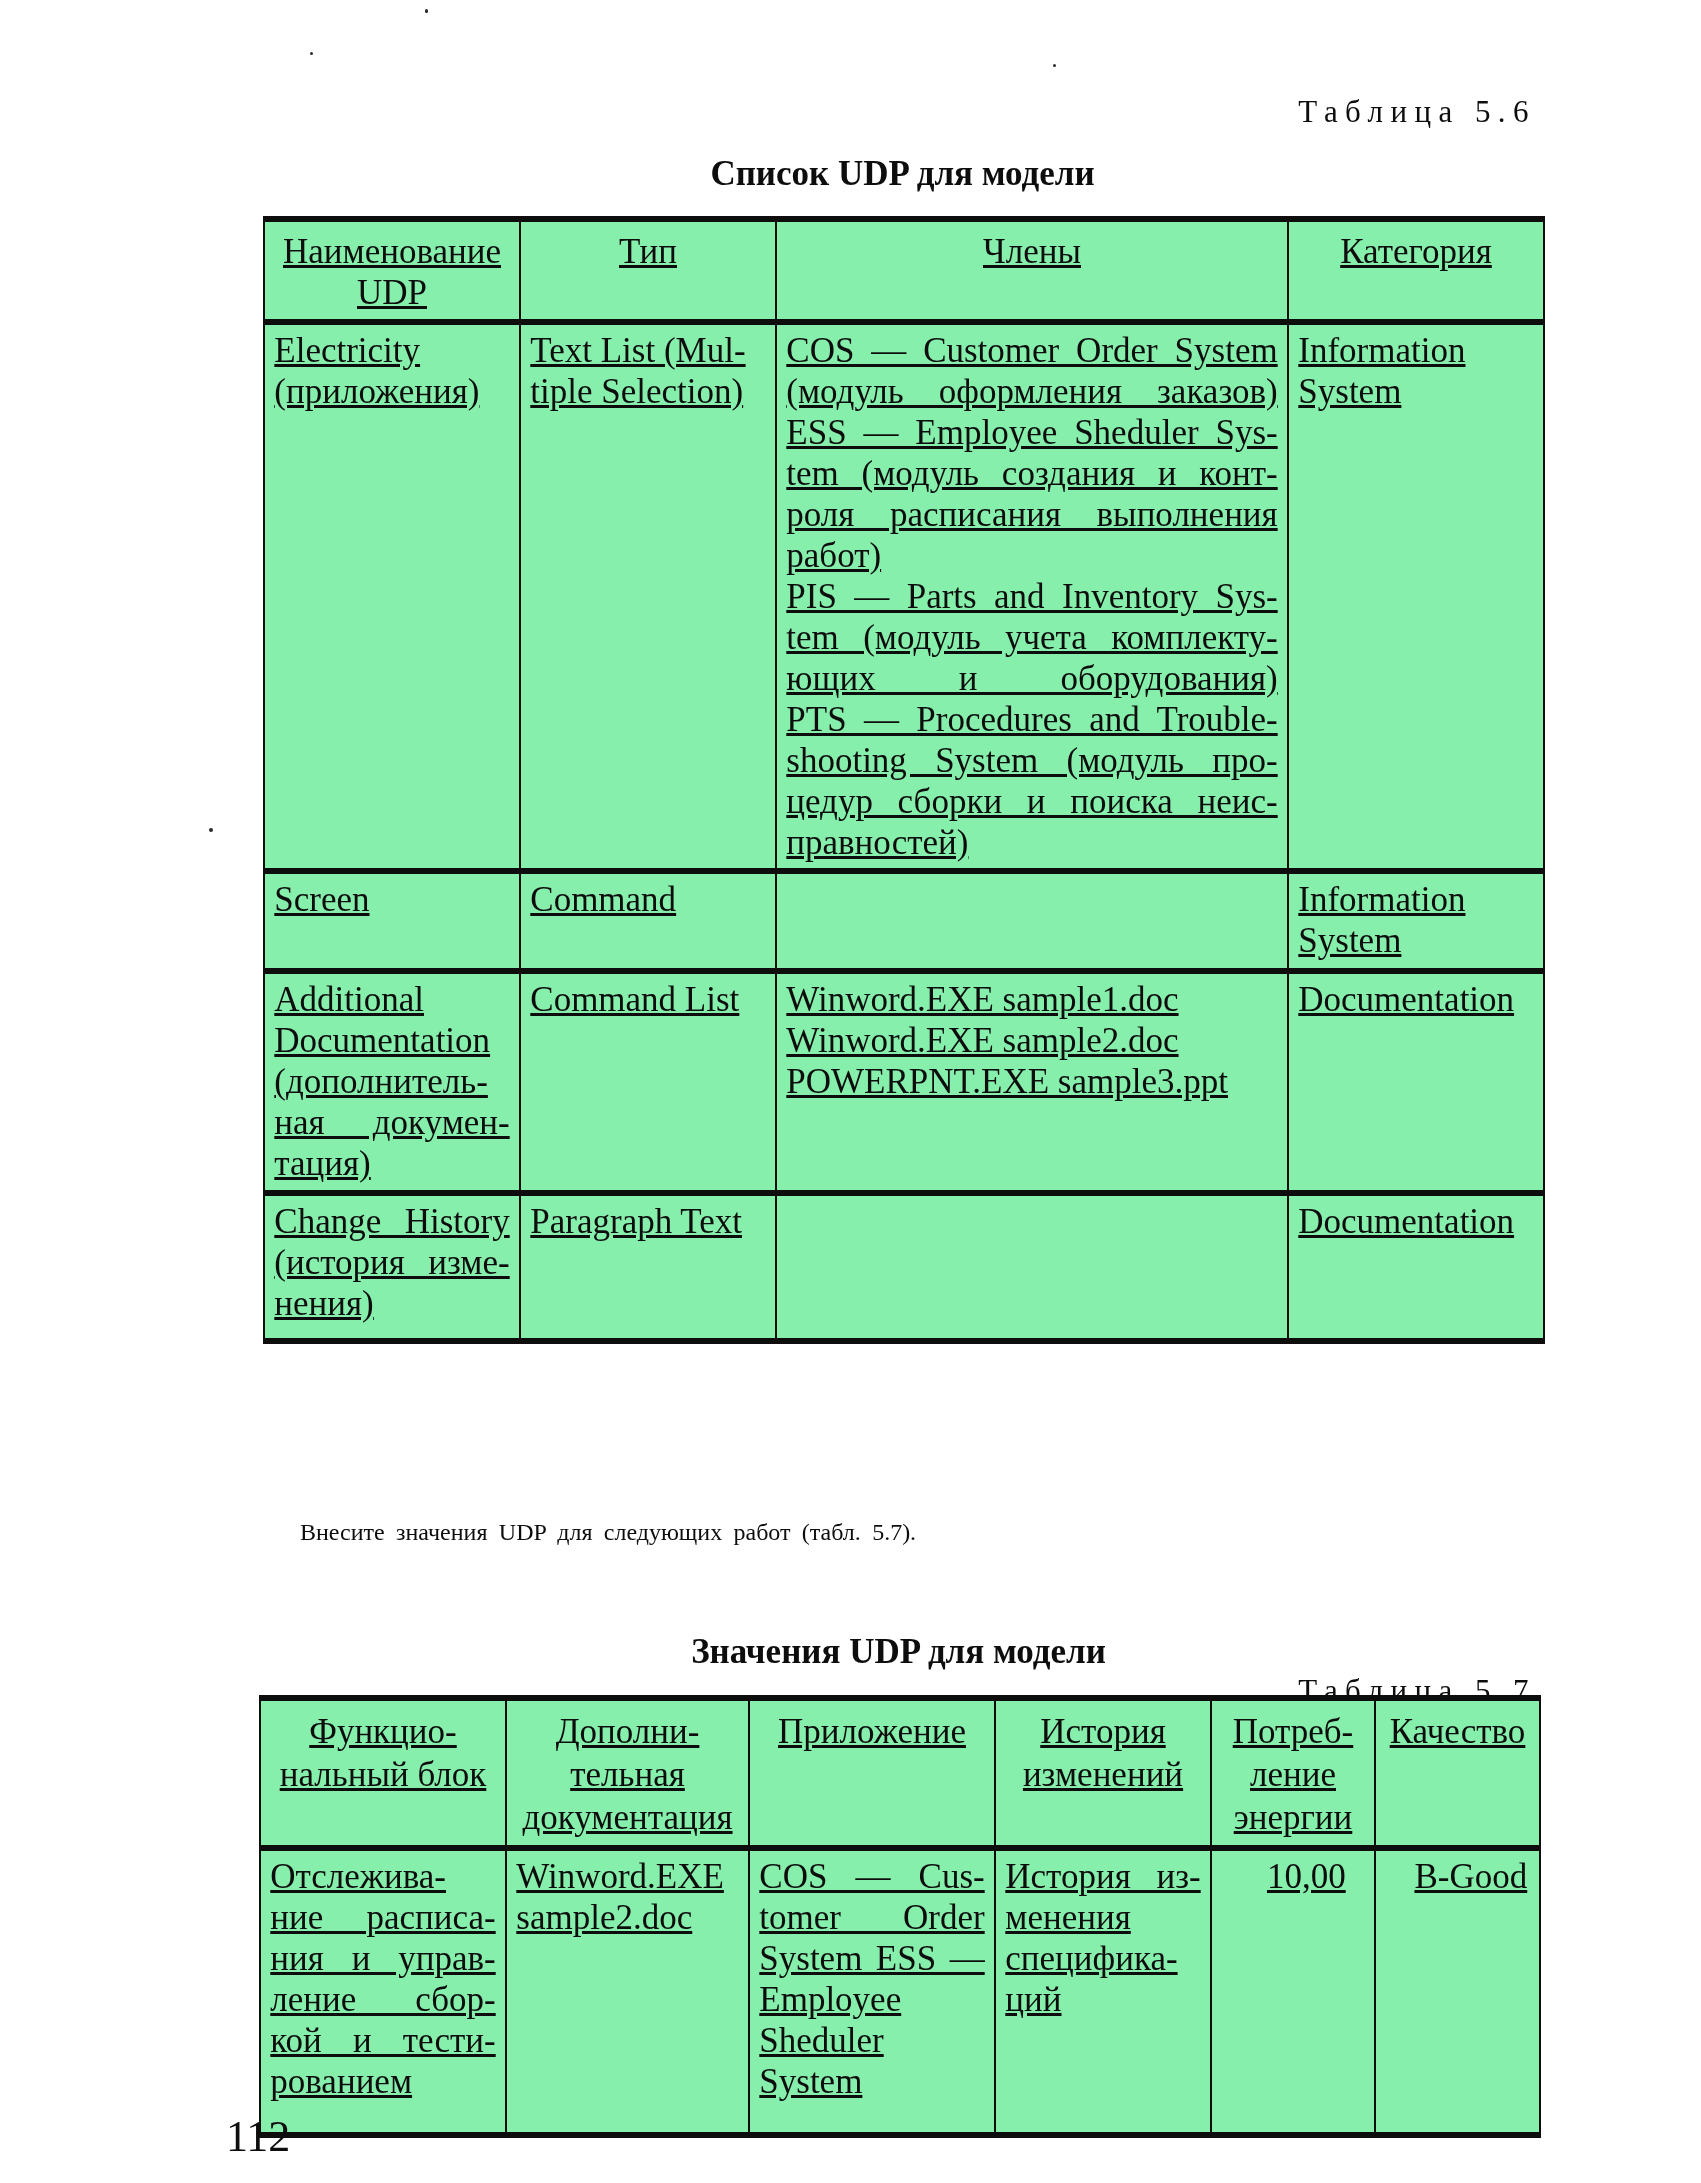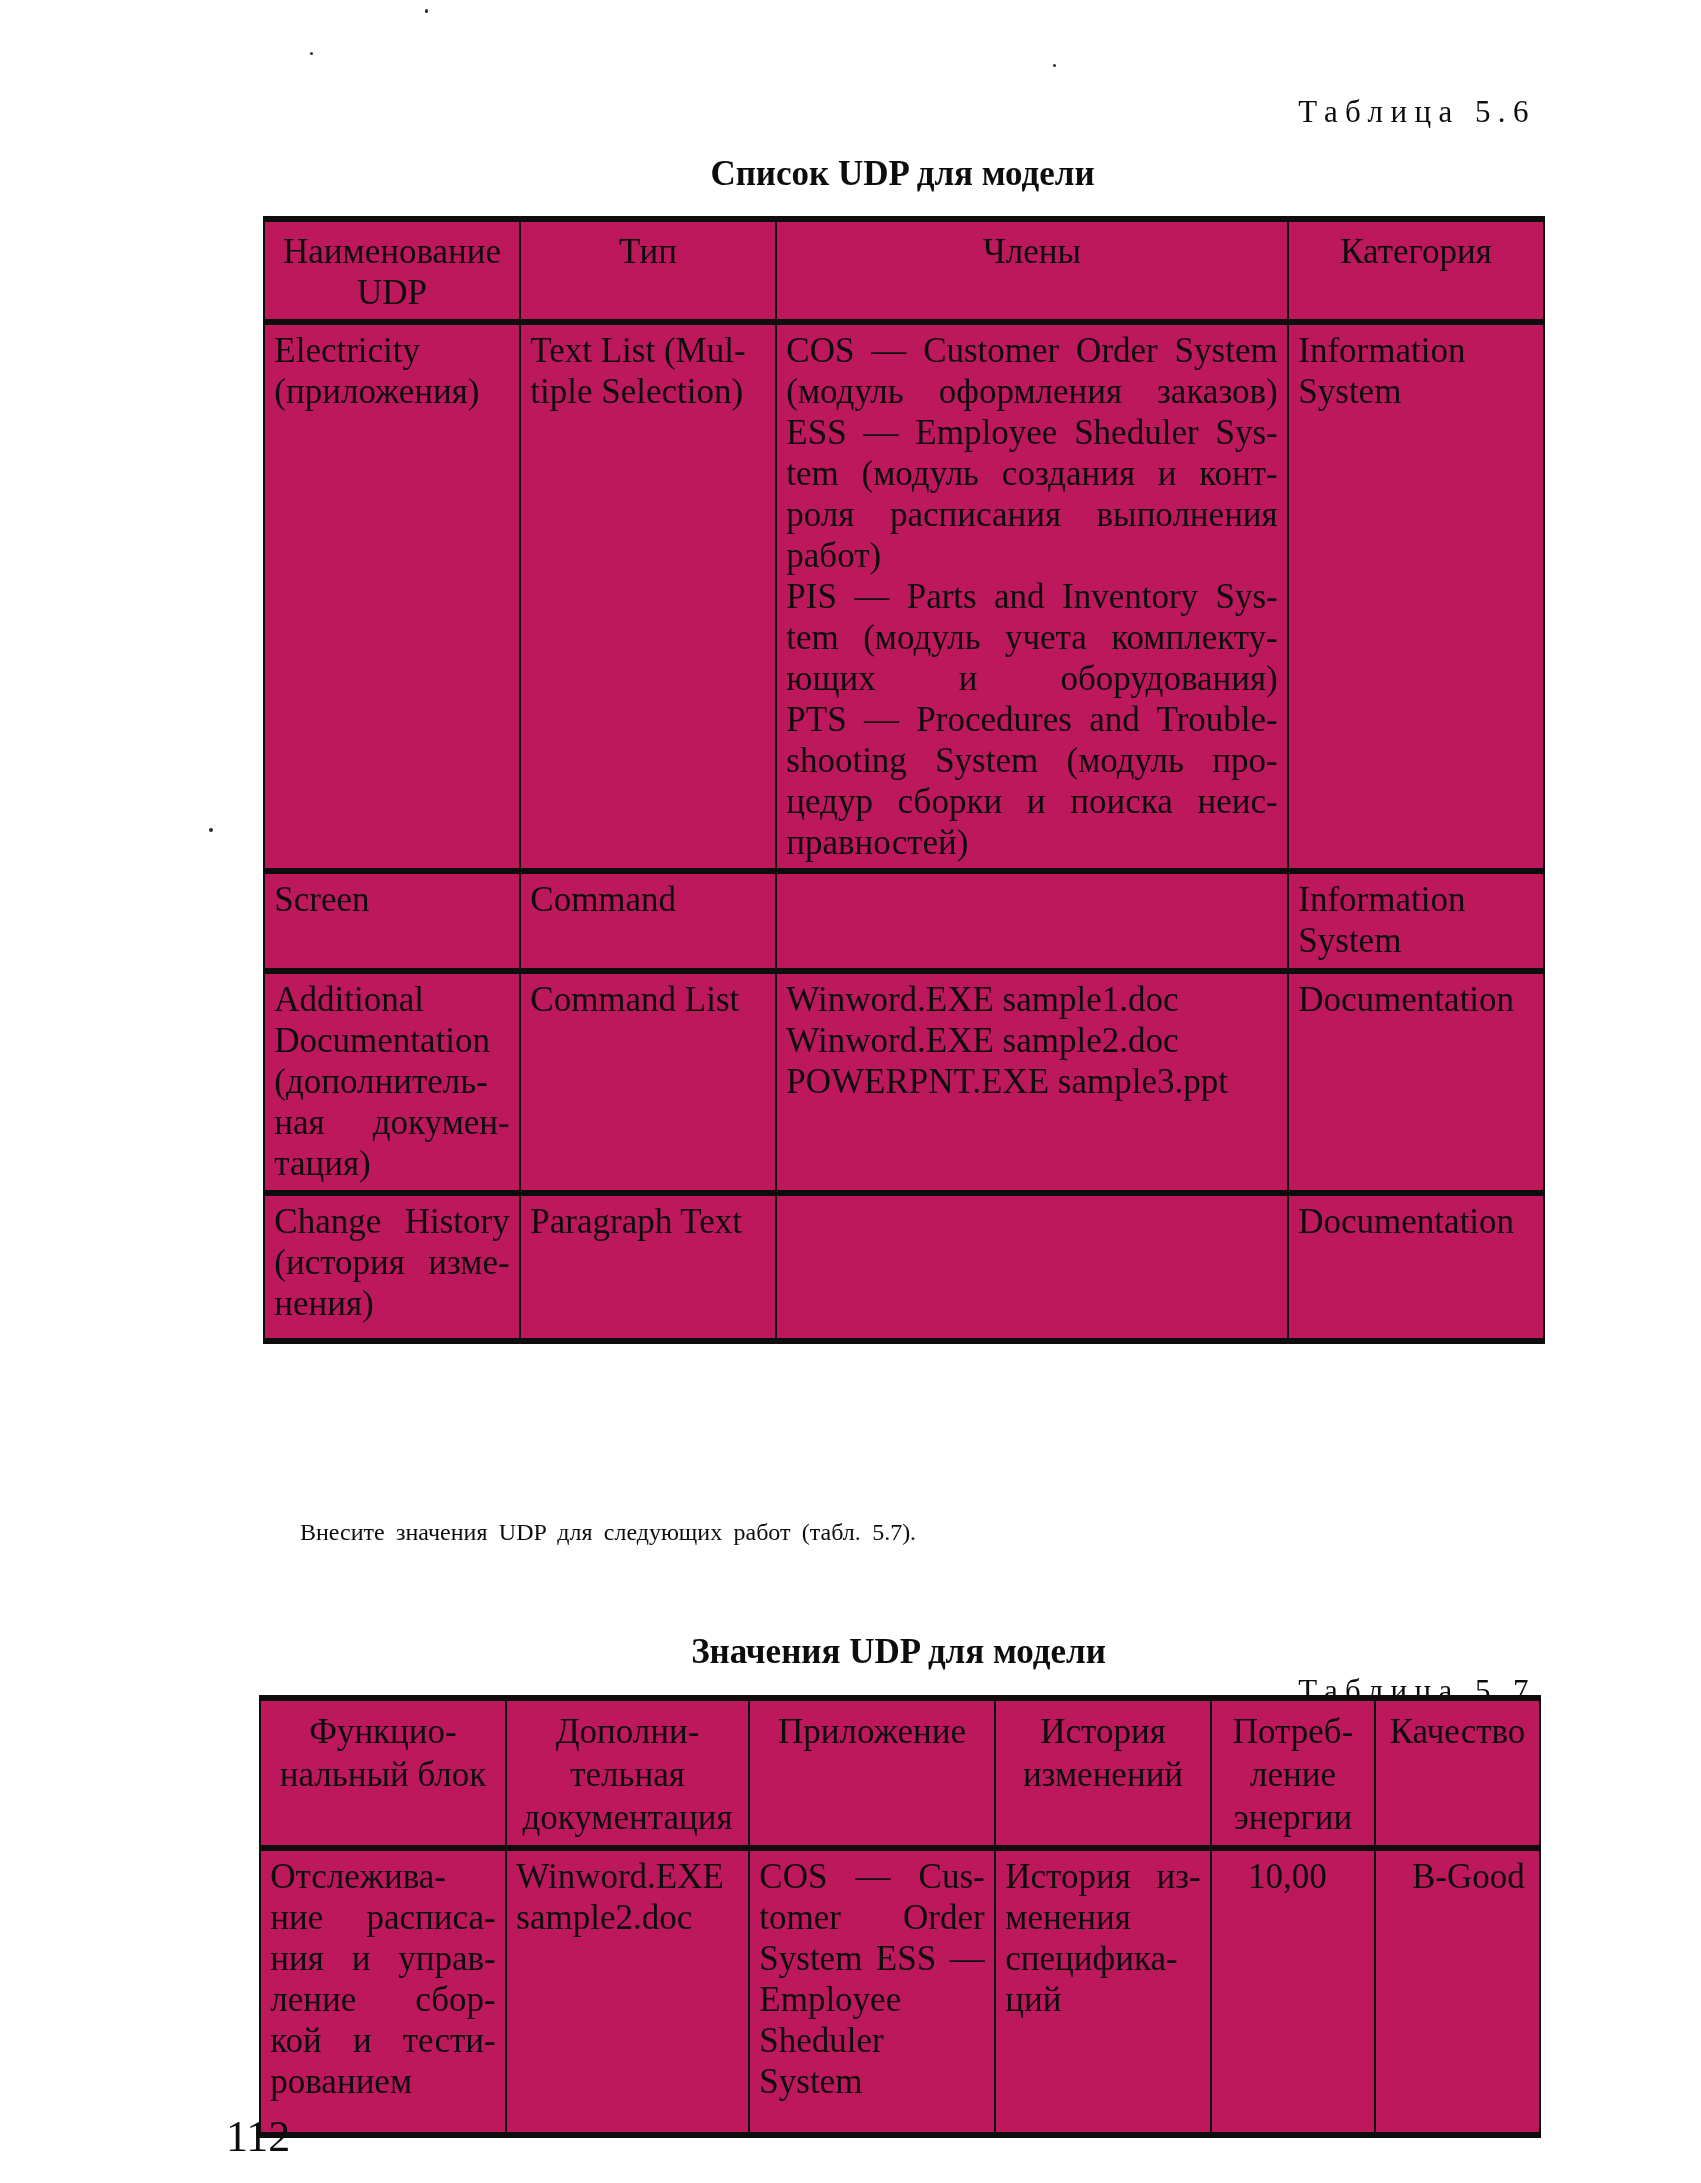--- a/index.html
+++ b/index.html
@@ -19,21 +19,21 @@
   .caption56 { top:94px; }
   .caption57 { top:1673px; }
 
   .doc-title {
     position:absolute; font-weight:bold; font-size:35px; text-align:center; white-space:nowrap;
   }
   .title56 { left:263px; width:1279px; top:154px; }
   .title57 { left:259px; width:1279px; top:1632px; }
 
   table {
-    position:absolute; border-collapse:collapse; table-layout:fixed; background:#be185d;
+    position:absolute; border-collapse:collapse; table-layout:fixed; background:#86efac;text-decoration:underline;
   }
   .t56 { left:263px; top:216px; width:1279px; }
   .t57 { left:259px; top:1695px; width:1279px; }
 
   th, td {
     border:2.7px solid #0d0d0d;
     border-top-width:6px; border-bottom-width:6px;
     vertical-align:top;
     font-size:35px; line-height:41px; font-weight:normal;
     padding:5.3px 9.3px;
@@ -41,21 +41,21 @@
     overflow:hidden;
     text-align:left;
   }
   th { text-align:center; padding-top:9.3px; }
   .t56 thead th { height:100px; }
   .t57 thead th { height:130px; line-height:43px; }
   .t57 tbody td { height:287px; }
   .r-screen td { height:100px; }
   .r-change td { height:148px;margin-left:42px; }
   .r-elec td { height:171px; }
-  .center { text-align:left;padding-left:36px; }
+  .center { text-align:center;padding-left:36px; }
 
   .ln { text-align:justify; text-align-last:justify; }
 
   .para {
     position:absolute; left:300px; top:1519px; margin:0;
     font-size:24px; word-spacing:5.3px; white-space:nowrap;
   }
   .pagenum { position:absolute; left:226px; top:2111px; font-size:44px; }
 
   .speck { position:absolute; background:#2a2a2a; border-radius:50%; width:3.3px; height:3.3px; }

